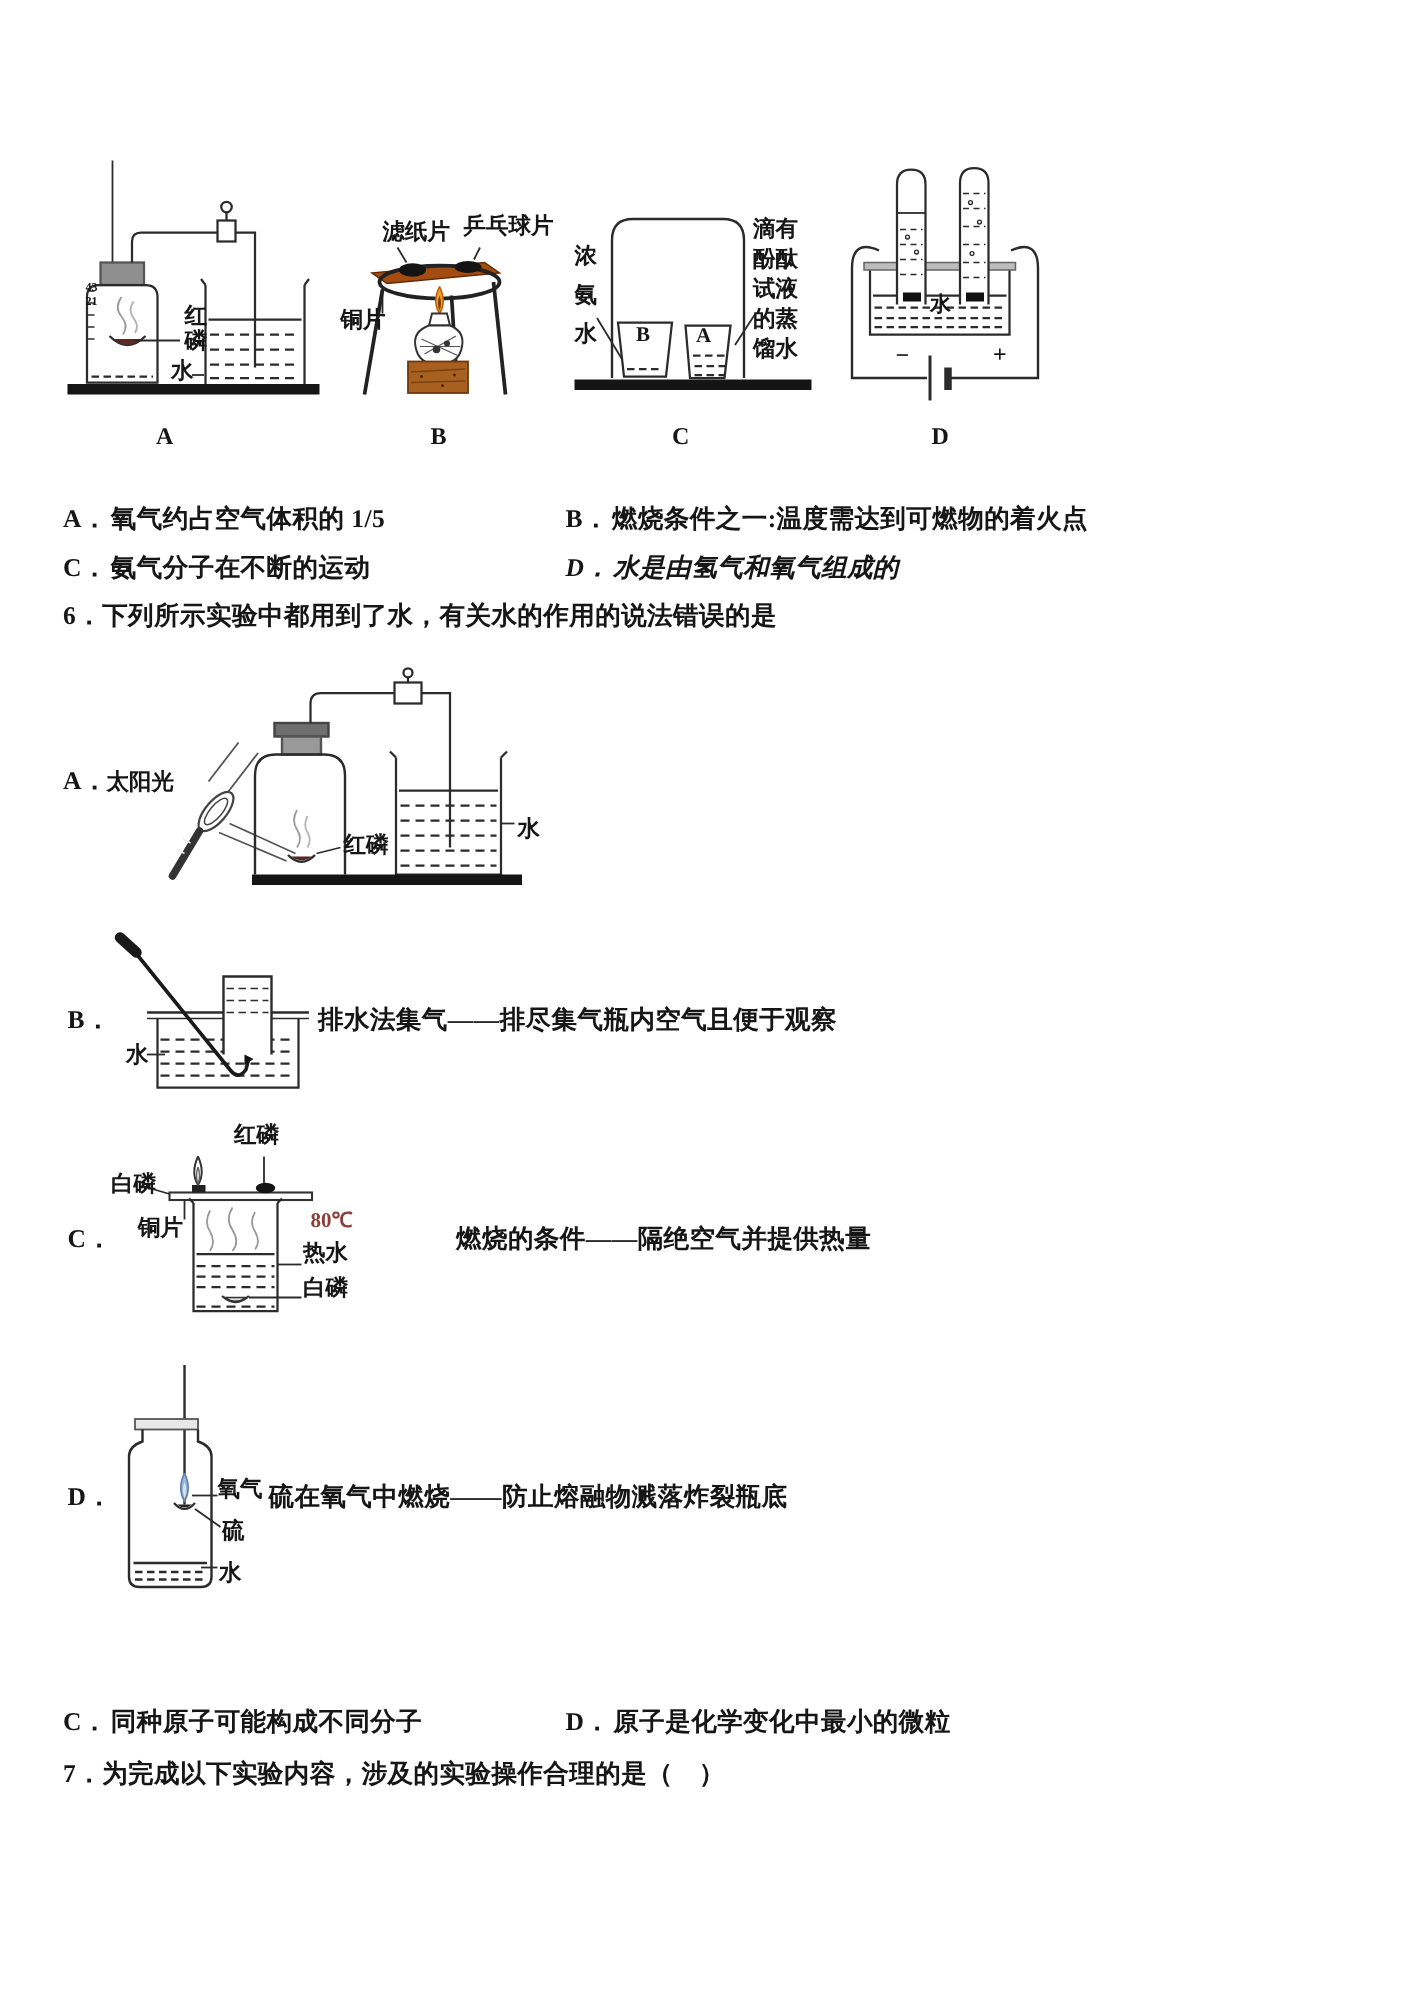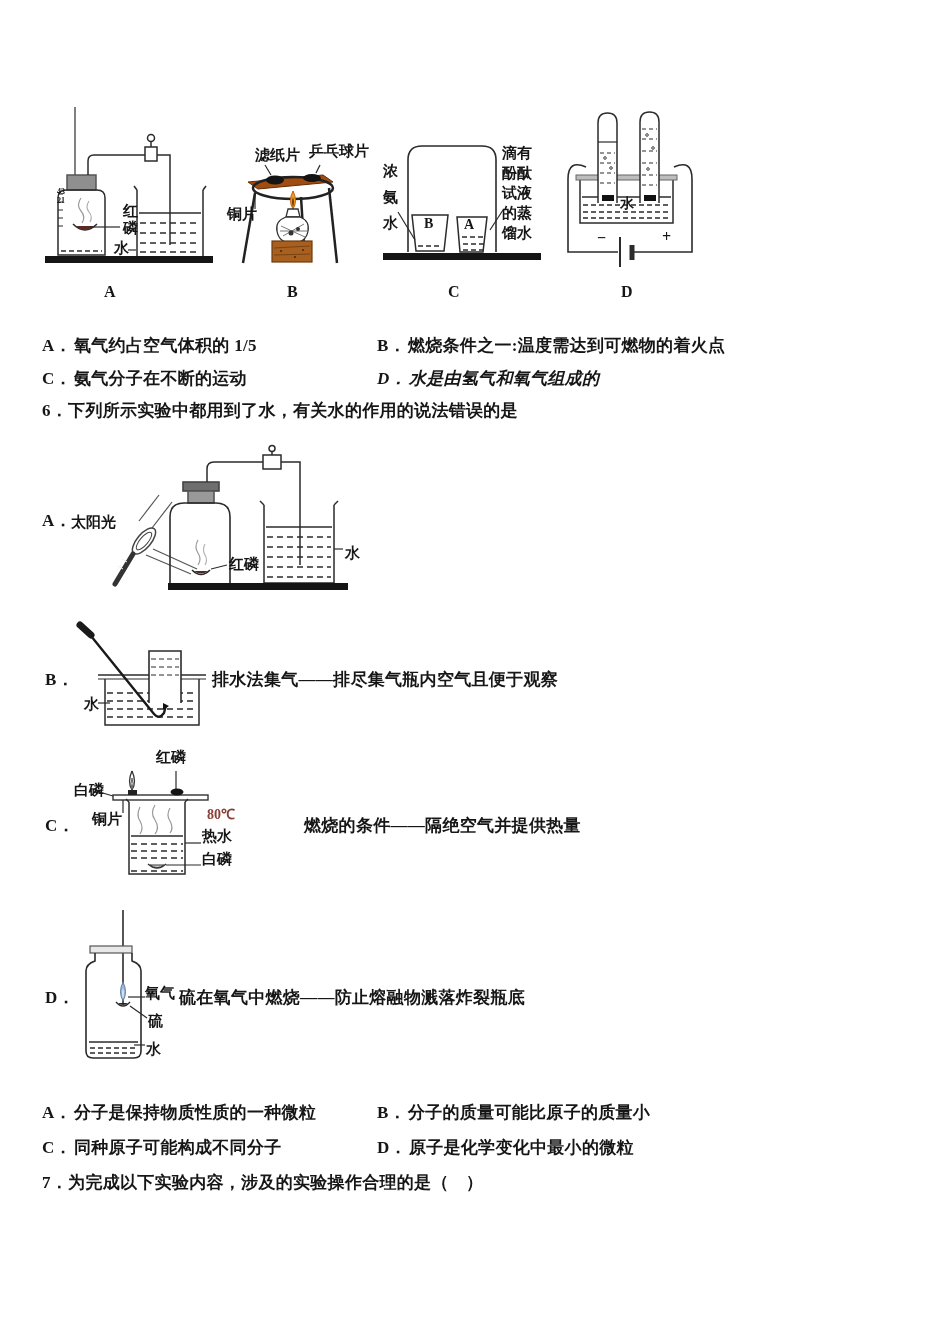--- a/index.html
+++ b/index.html
@@ -305,20 +305,18 @@
     <line x1="68" y1="92" x2="85" y2="92" stroke="#2b2b2b" stroke-width="1.2"></line>
     <line x1="70" y1="101" x2="87" y2="113" stroke="#2b2b2b" stroke-width="1.2"></line>
     <line x1="74" y1="140" x2="85" y2="140" stroke="#2b2b2b" stroke-width="1.2"></line>
   </svg>
   <div class="t" style="left:45px; top:988px;">D．</div>
   <div class="t" style="left:179px; top:988px;">硫在氧气中燃烧——防止熔融物溅落炸裂瓶底</div>
   <div class="lbl" style="left:145px; top:986px;">氧气</div>
   <div class="lbl" style="left:148px; top:1014px;">硫</div>
   <div class="lbl" style="left:146px; top:1042px;">水</div>
 
-  <div class="t" style="left:42px; top:1103px;"><span class="key">A．</span><span>分子是保持物质性质的一种微粒</span></div>
-  <div class="t" style="left:377px; top:1103px;"><span class="key">B．</span><span>分子的质量可能比原子的质量小</span></div>
   <div class="t" style="left:42px; top:1138px;"><span class="key">C．</span><span>同种原子可能构成不同分子</span></div>
   <div class="t" style="left:377px; top:1138px;"><span class="key">D．</span><span>原子是化学变化中最小的微粒</span></div>
 
   <div class="t" style="left:42px; top:1173px;">7．为完成以下实验内容，涉及的实验操作合理的是（　）</div>
 
 </div>
 
 </body></html>

